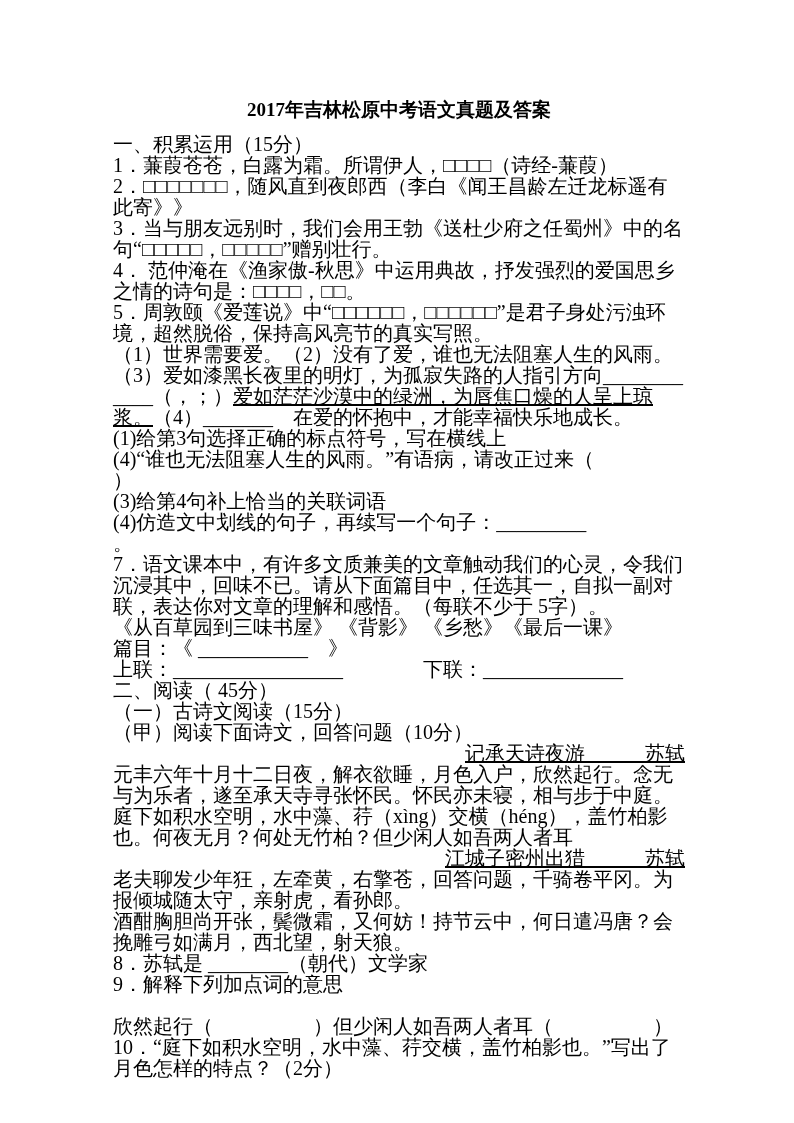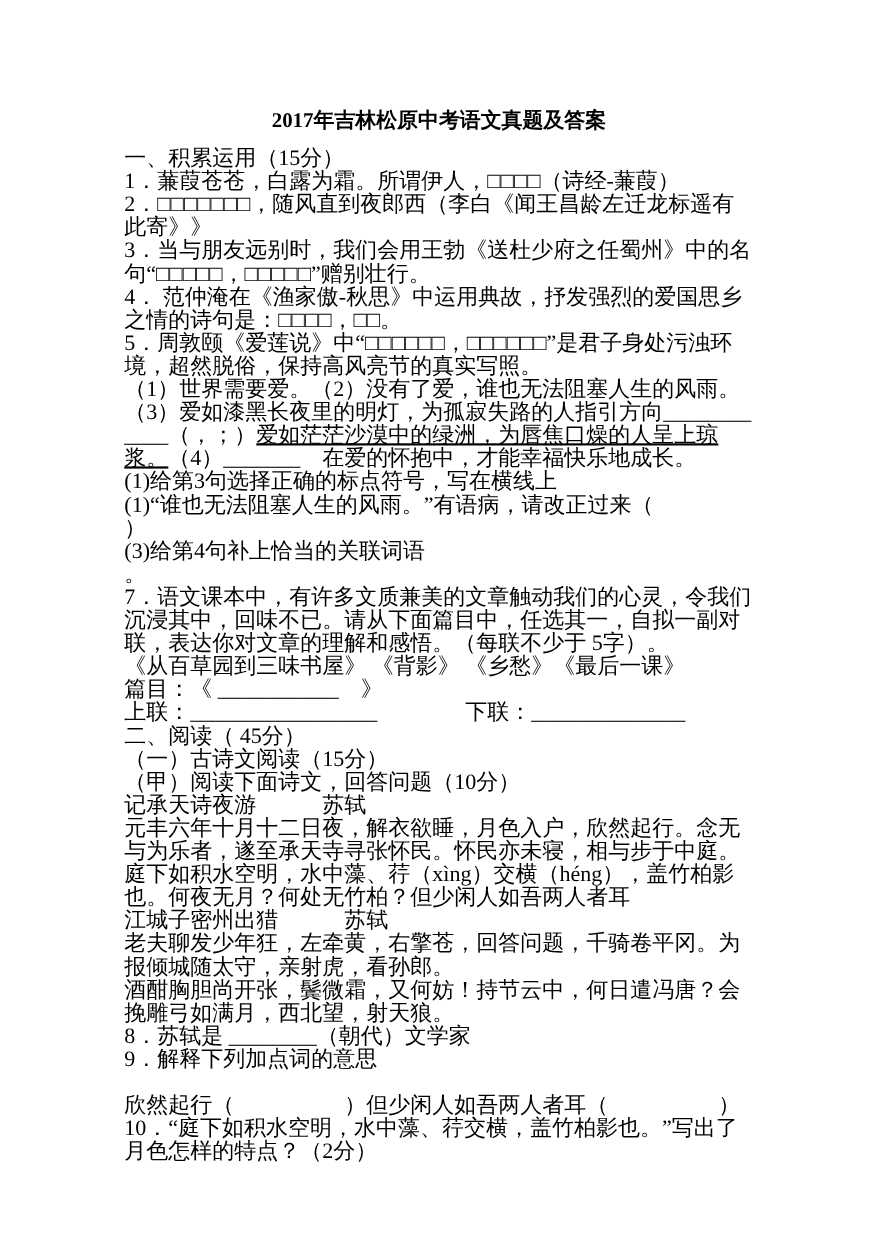--- a/index.html
+++ b/index.html
@@ -29,21 +29,21 @@
     margin-bottom: 11px;
   }
   .para {
     font-size: 20px;
     line-height: 21px;
     text-align: left;
     white-space: pre-wrap;
     word-break: break-all;
     overflow-wrap: anywhere;
   }
-  .para.center { text-align: left; word-break: keep-all; }
+  .para.center { text-align: right; word-break: keep-all; text-decoration: underline; }
   .underline { text-decoration: underline; }
   .blank-line { height: 21px; }
 </style>
 </head>
 <body>
 
 <div class="page">
   <div class="content">
 
     <h1 class="doc-title">2017年吉林松原中考语文真题及答案</h1>
@@ -51,22 +51,23 @@
     <p class="para">一、积累运用（15分）</p>
     <p class="para">1．蒹葭苍苍，白露为霜。所谓伊人，□□□□（诗经-蒹葭）</p>
     <p class="para">2．□□□□□□□，随风直到夜郎西（李白《闻王昌龄左迁龙标遥有此寄》》</p>
     <p class="para">3．当与朋友远别时，我们会用王勃《送杜少府之任蜀州》中的名句“□□□□□，□□□□□”赠别壮行。</p>
     <p class="para">4． 范仲淹在《渔家傲-秋思》中运用典故，抒发强烈的爱国思乡之情的诗句是：□□□□，□□。</p>
     <p class="para">5．周敦颐《爱莲说》中“□□□□□□，□□□□□□”是君子身处污浊环境，超然脱俗，保持高风亮节的真实写照。</p>
 
     <p class="para"><span>（1）世界需要爱。（2）没有了爱，谁也无法阻塞人生的风雨。（3）爱如漆黑长夜里的明灯，为孤寂失路的人指引方向____________（，；）</span><span class="underline">爱如茫茫沙漠中的绿洲，为唇焦口燥的人呈上琼浆。</span><span>（4）_______　在爱的怀抱中，才能幸福快乐地成长。</span></p>
 
     <p class="para">(1)给第3句选择正确的标点符号，写在横线上</p>
-    <p class="para">(1)“谁也无法阻塞人生的风雨。”有语病，请改正过来（　　　　　　）</p>
+    <p class="para">(4)“谁也无法阻塞人生的风雨。”有语病，请改正过来（　　　　　　）</p>
     <p class="para">(3)给第4句补上恰当的关联词语</p>
+    <p class="para">(4)仿造文中划线的句子，再续写一个句子：_________</p>
     <p class="para">。</p>
 
     <p class="para">7．语文课本中，有许多文质兼美的文章触动我们的心灵，令我们沉浸其中，回味不已。请从下面篇目中，任选其一，自拟一副对联，表达你对文章的理解和感悟。（每联不少于 5字）。</p>
     <p class="para">《从百草园到三味书屋》 《背影》 《乡愁》《最后一课》</p>
     <p class="para">篇目：《 ___________　》</p>
     <p class="para">上联：_________________　　　　下联：______________</p>
 
     <p class="para">二、阅读（ 45分）</p>
     <p class="para">（一）古诗文阅读（15分）</p>
     <p class="para">（甲）阅读下面诗文，回答问题（10分）</p>

